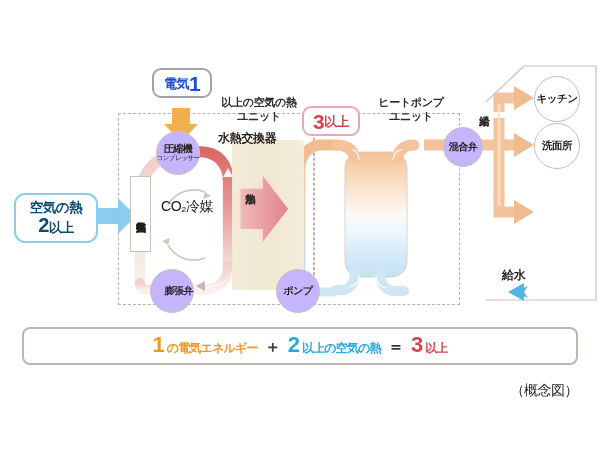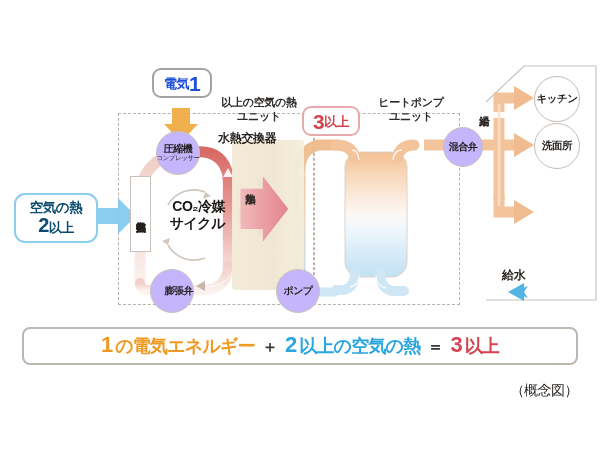--- a/index.html
+++ b/index.html
@@ -123,23 +123,23 @@
   .plain-v {
     writing-mode: vertical-rl;
     font-size: 10.5px;
     color: #231f1c;
     font-weight: bold;
     white-space: nowrap;
   }
 
   
   .co2 {
-    text-align: right;
+    text-align: center;
     color: #1a1714;
-    font-weight: bold;
+    font-weight: normal;
     line-height: 1.18;
     font-size: 14px;
     letter-spacing: -0.5px;
     white-space: nowrap;
   }
 
   
   .dest {
     border-radius: 50%;
     background: #ffffff;
@@ -170,21 +170,21 @@
     justify-content: center;
     box-sizing: border-box;
   }
   #formula-inner {
     display: flex;
     align-items: baseline;
     gap: 2px;
     white-space: nowrap;
   }
   .f-num { font-size: 22px; font-weight: bold; line-height: 1; }
-  .f-txt { font-size: 18px; font-weight: bold; letter-spacing: -0.8px; }
+  .f-txt { font-size: 12px; font-weight: bold; letter-spacing: -0.8px; }
   .f-op  { font-size: 16px; font-weight: bold; margin: 0 5px; }
   .c-orange { color: #ee9922; }
   .c-blue   { color: #2ba6e0; }
   .c-red    { color: #d4434f; }
   .c-dark   { color: #3a3530; }
 
   #caption {
     position: absolute;
     right: 22px;
     top: 382px;
@@ -376,21 +376,20 @@
   <div class="abs circ" style="left:402px; top:127px; width:40px; height:40px; z-index:4;margin-left:41px;">
     <span class="n1">混合弁</span>
   </div>
 
   <div class="abs plain" style="left:218px; top:130px; z-index:4;">
     <span>水熱交換器</span>
   </div>
 
   <div class="abs co2" style="left:149px; top:198px; width:76px; z-index:4;">
     <div>CO₂冷媒</div>
-    <div>サイクル</div>
   </div>
 
   <div class="abs plain-v" style="left:478px; top:108px; z-index:4;">
     <span>給湯</span>
   </div>
 
   <div class="abs plain" style="left:489px; top:267px; z-index:4;margin-left:13px;">
     <span>給水</span>
   </div>
 

